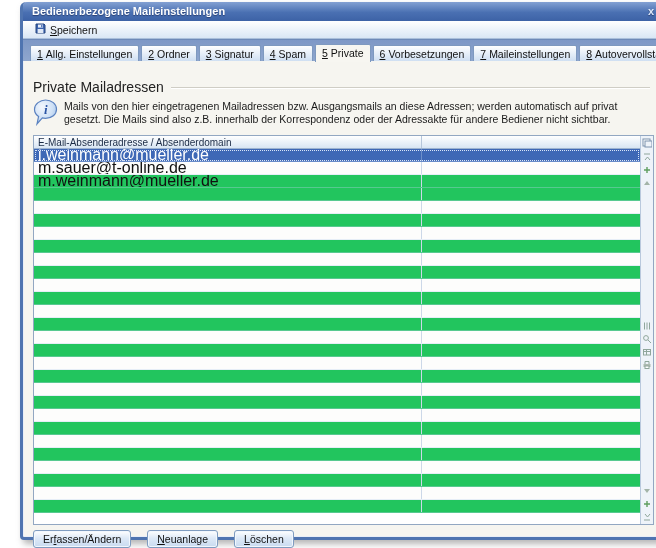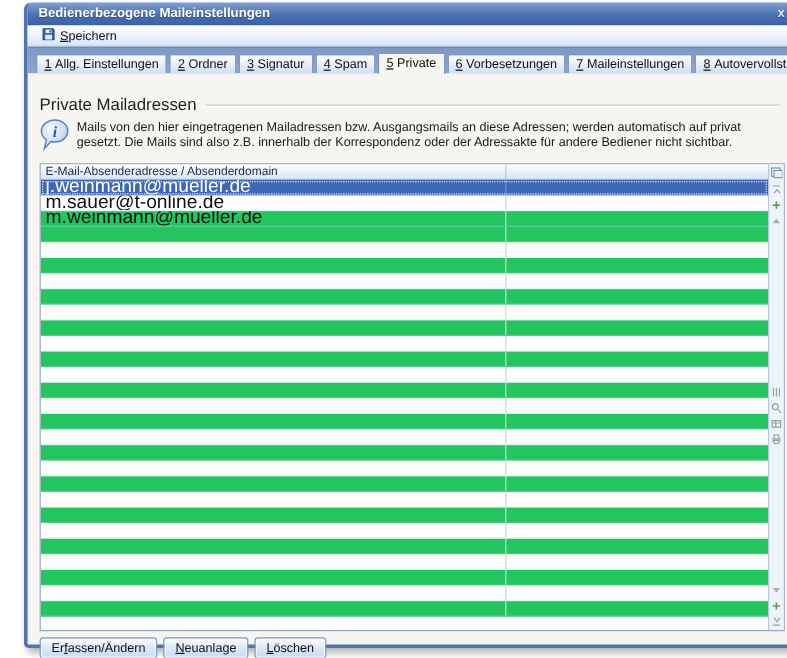--- a/index.html
+++ b/index.html
@@ -60,21 +60,21 @@
   
   .side-strip{flex:0 0 13px;border-left:1px solid #b9c9dd;background:#eef3f9;
     display:flex;flex-direction:column;align-items:center;padding:1px 0 2px 0;}
   .strip-icon{width:11px;height:11px;display:flex;align-items:center;justify-content:center;cursor:pointer;}
   .grp{display:flex;flex-direction:column;align-items:center;gap:2px;}
   .grp.top{margin-top:3px;}
   .grp.mid{margin-top:132px;}
   .grp.bot{margin-top:auto;}
 
   
-  .button-row{display:flex;gap:5px;margin-top:5px;}
+  .button-row{display:flex;gap:16px;margin-top:5px;}
   .btn{height:18px;padding:0 9px;font-size:10.5px;color:#111;display:flex;align-items:center;cursor:pointer;
     background:linear-gradient(#ffffff,#dde9f7 45%,#c9dbf0);border:1px solid #7f9cc0;border-radius:3px;
     box-shadow:inset 0 0 0 1px #f2f7fd;}
   .key{text-decoration:underline;}
 </style>
 </head>
 <body>
 
 <div class="window">
 

